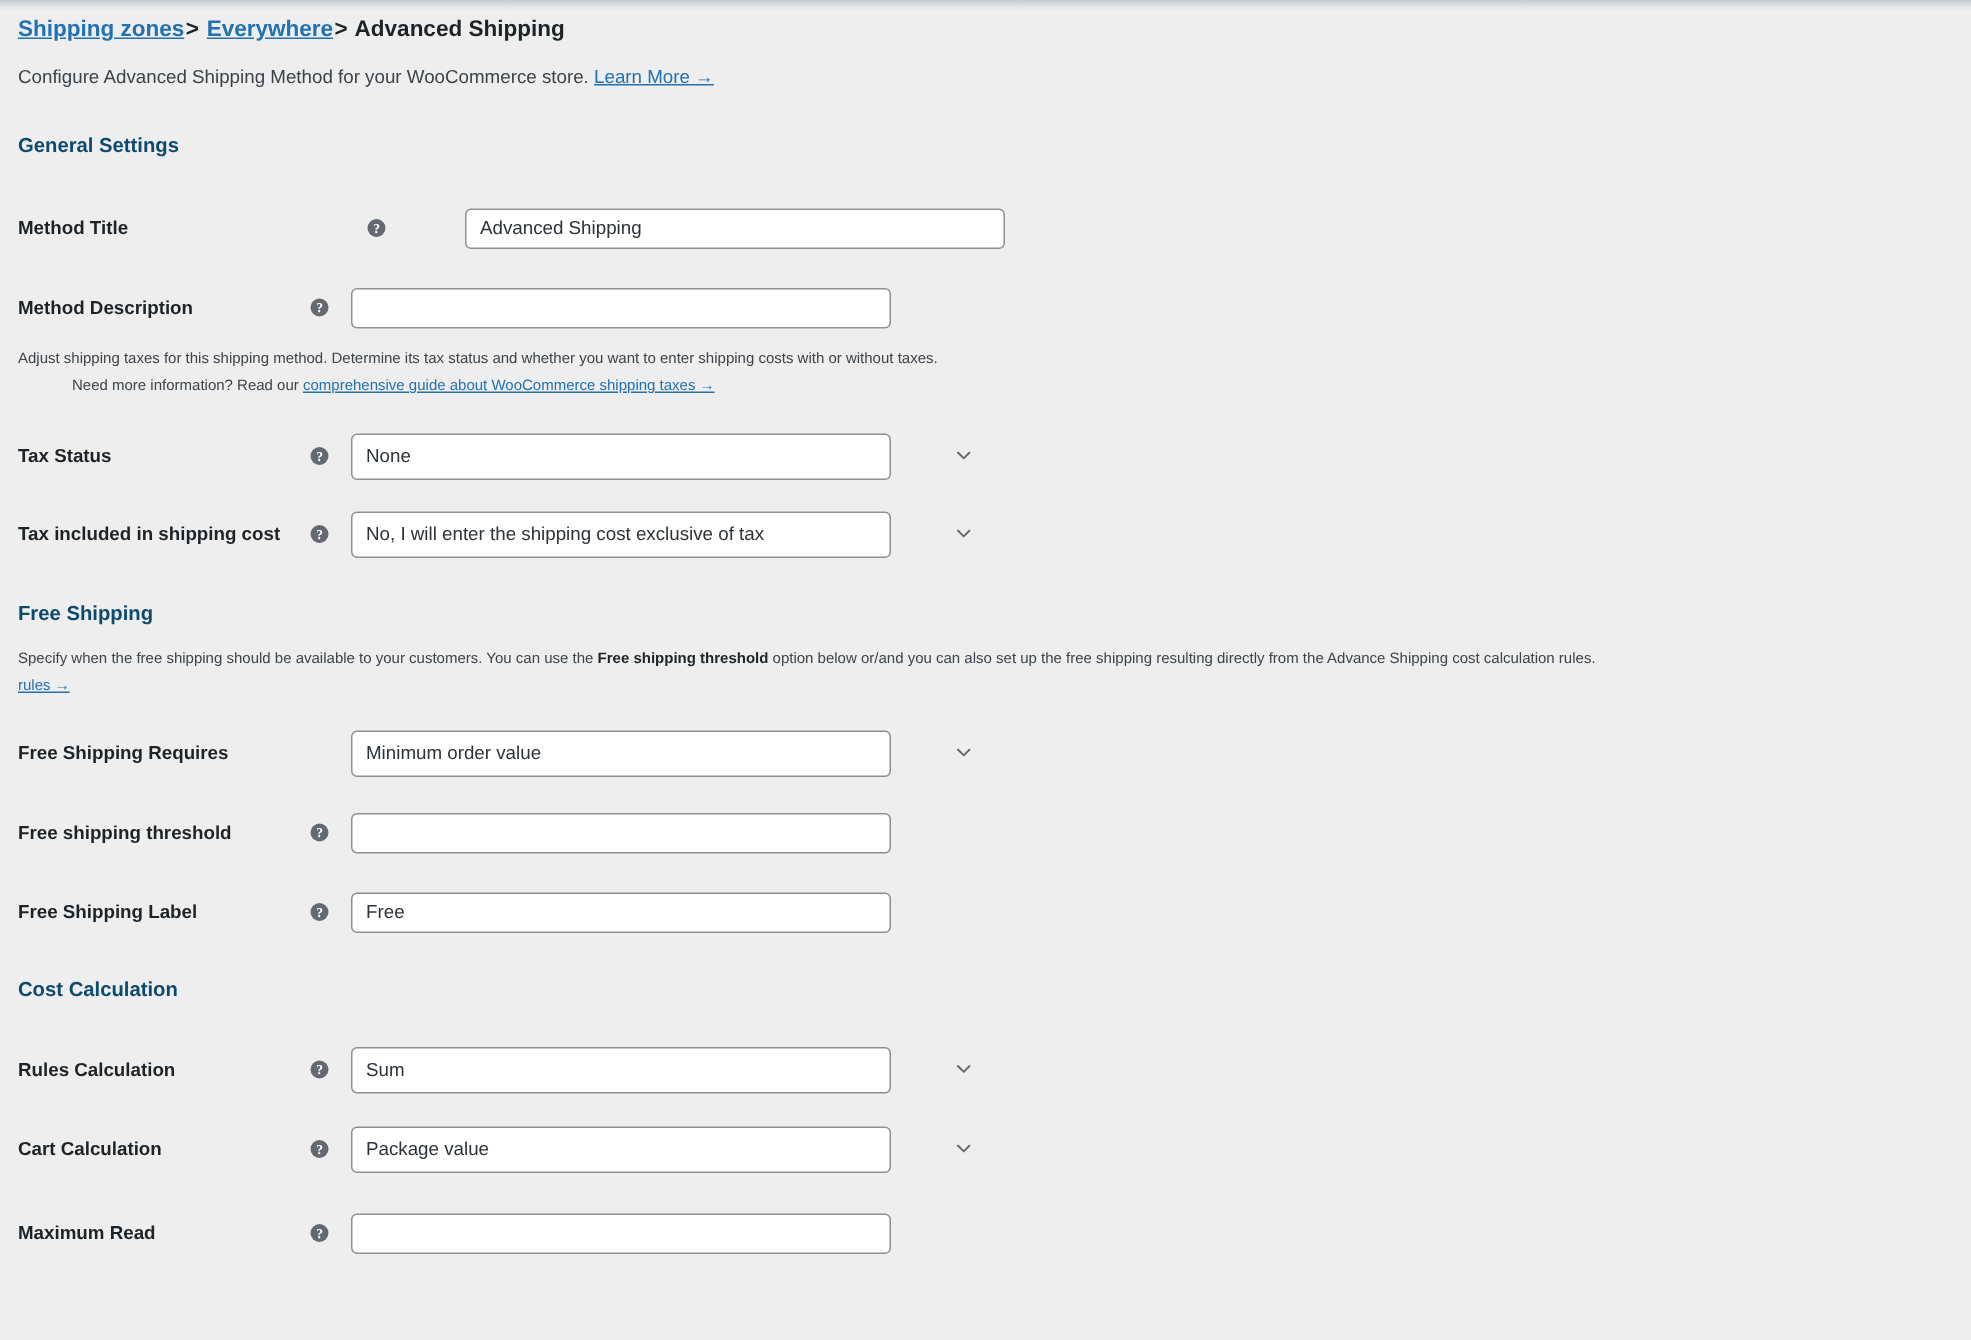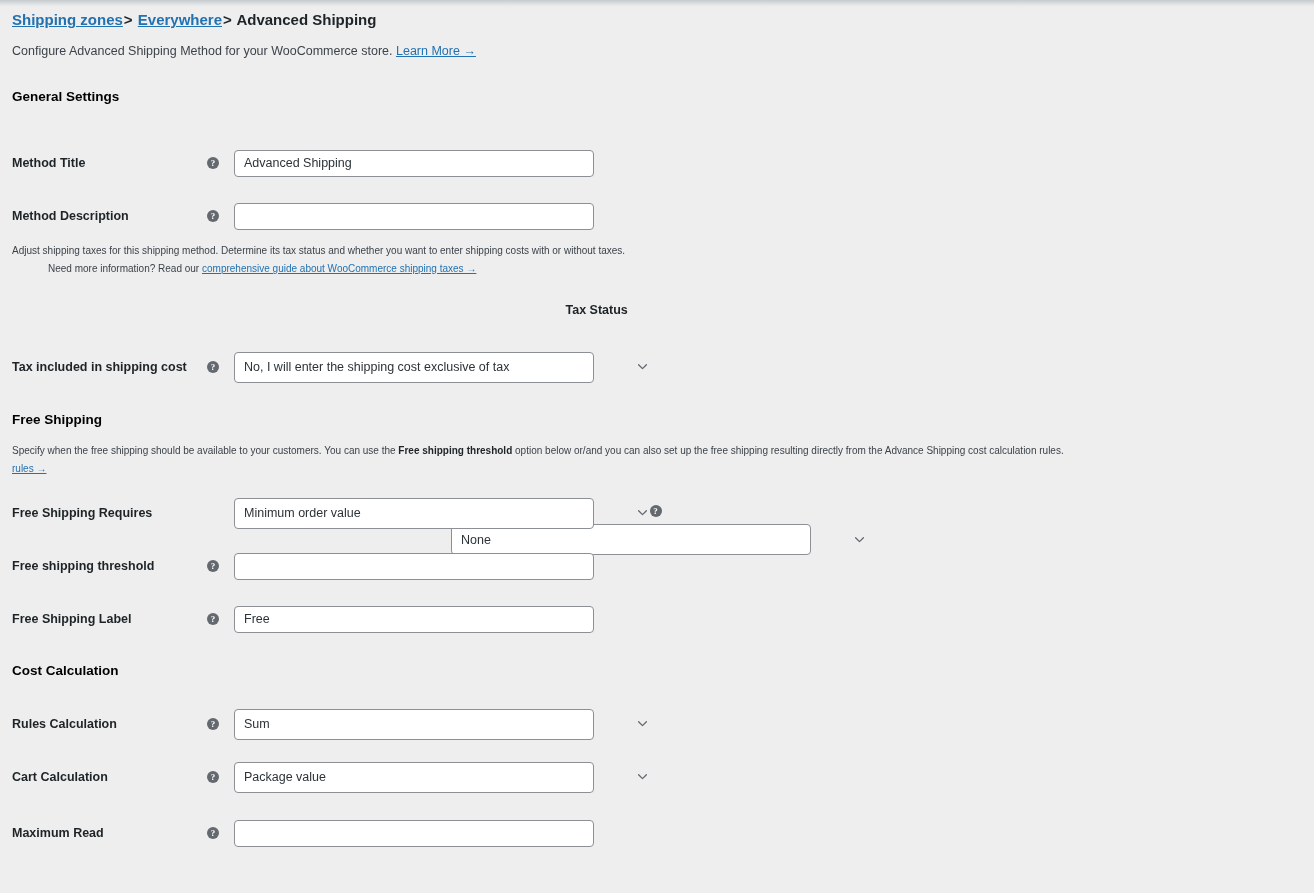--- a/index.html
+++ b/index.html
@@ -60,21 +60,21 @@
   }
   a.inline-link {
     color: #2271b1;
     text-decoration: underline;
   }
 
   
   .section-title {
     font-size: 13.5px;
     font-weight: bold;
-    color: #000000;
+    color: #0c4a6e;
     margin: 0;
     line-height: 18px;
   }
 
   .section-desc {
     font-size: 10px;
     line-height: 18px;
     color: #3c434a;
     margin: 0;
     white-space: nowrap;
@@ -172,21 +172,21 @@
     <a href="#">Shipping zones</a><span class="crumb-sep">&gt;</span> <a href="#">Everywhere</a><span class="crumb-sep">&gt;</span> <span>Advanced Shipping</span>
   </div>
 
   <p class="intro" style="margin-top:13px;">
     <span>Configure Advanced Shipping Method for your WooCommerce store.</span>
     <a href="#" class="inline-link">Learn More →</a>
   </p>
 
   <h3 class="section-title" style="margin-top:28px;">General Settings</h3>
 
-  <div class="field-row" style="margin-top:44px;">
+  <div class="field-row" style="margin-top:33px;gap:38px;">
     <div class="field-label">Method Title</div>
     <div class="help-slot">
       <span class="help-icon">?</span>
     </div>
     <input type="text" class="control" value="Advanced Shipping" style="">
   </div>
 
   <div class="field-row" style="margin-top:27px;align-items:center;">
     <div class="field-label">Method Description</div>
     <div class="help-slot">
@@ -194,21 +194,21 @@
     </div>
     <input type="text" class="control" value="" style="">
   </div>
 
 
   <p class="section-desc" style="margin-top:13px;">Adjust shipping taxes for this shipping method. Determine its tax status and whether you want to enter shipping costs with or without taxes.</p>
   <p class="section-desc" style="margin-top:0;margin-left:36px;">
     <span>Need more information? Read our </span><a href="#" class="inline-link">comprehensive guide about WooCommerce shipping taxes →</a>
   </p>
 
-  <div class="field-row" style="margin-top:24px;flex-direction:column;">
+  <div class="field-row" style="margin-top:24px;">
     <div class="field-label">Tax Status</div>
     <div class="help-slot">
       <span class="help-icon">?</span>
     </div>
     <div class="select-wrap">
       <select class="control">
         <option>None</option>
       </select>
       <span class="chevron">
         <svg width="9" height="6" viewBox="0 0 9 6">

